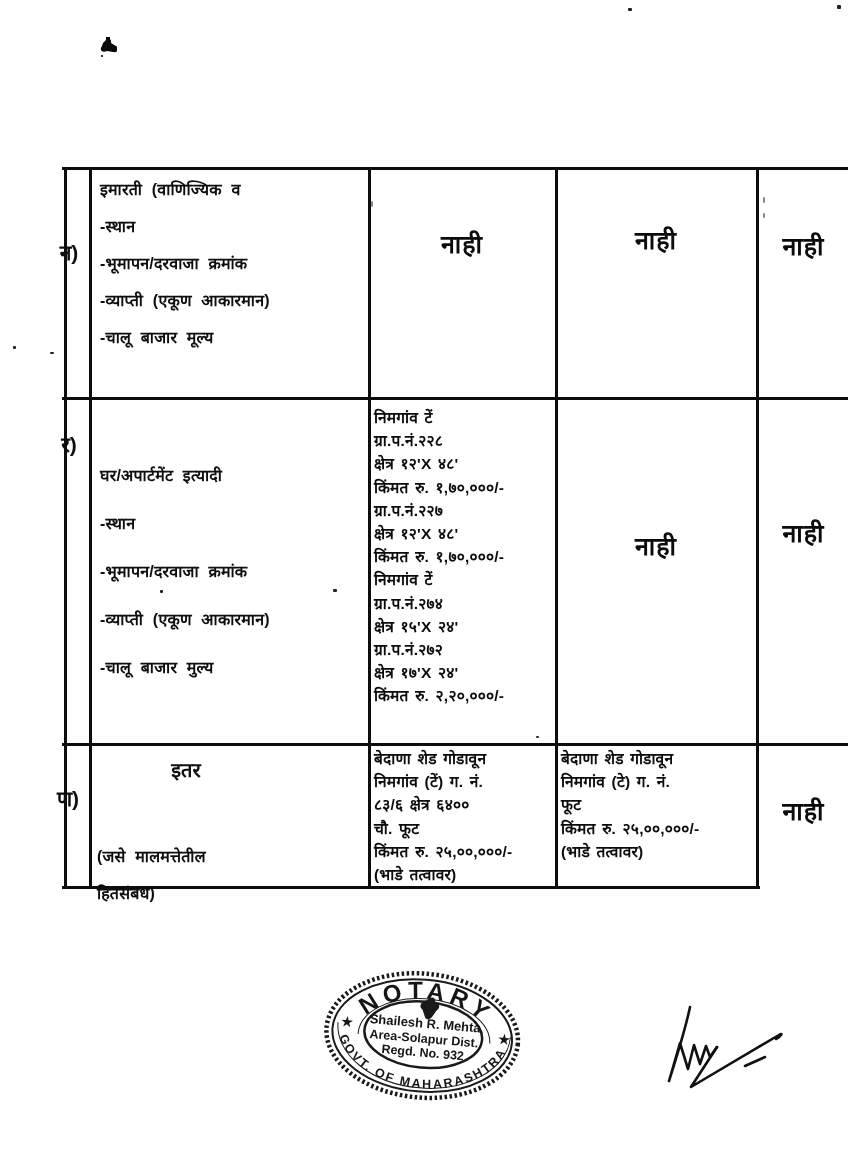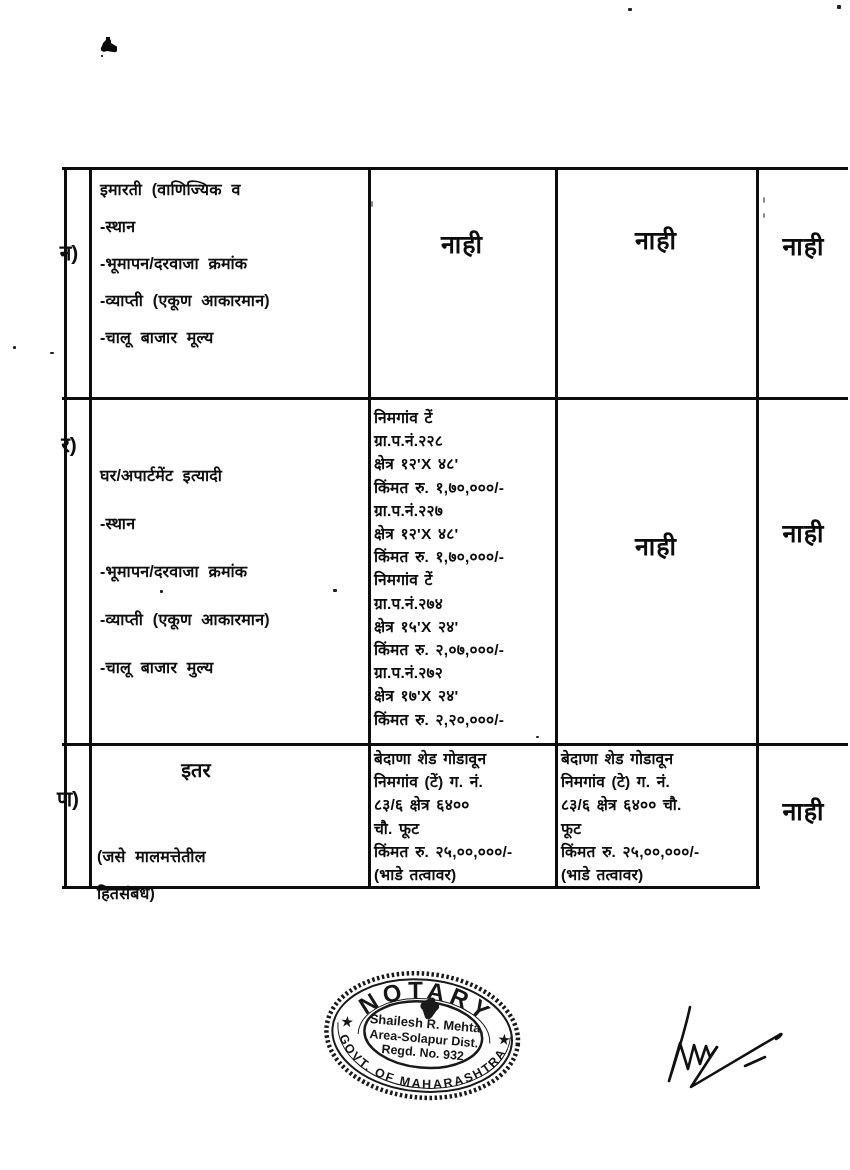--- a/index.html
+++ b/index.html
@@ -88,45 +88,43 @@
       <div>निमगांव टें</div>
       <div>ग्रा.प.नं.२२८</div>
       <div>क्षेत्र १२'X ४८'</div>
       <div>किंमत रु. १,७०,०००/-</div>
       <div>ग्रा.प.नं.२२७</div>
       <div>क्षेत्र १२'X ४८'</div>
       <div>किंमत रु. १,७०,०००/-</div>
       <div>निमगांव टें</div>
       <div>ग्रा.प.नं.२७४</div>
       <div>क्षेत्र १५'X २४'</div>
-      <div>किंमत रु. २,०७,०००/-</div>
       <div>ग्रा.प.नं.२७२</div>
       <div>क्षेत्र १७'X २४'</div>
       <div>किंमत रु. २,२०,०००/-</div>
     </div>
   <div class="naahi" style="left:556px;top:528px;width:200px;">नाही</div>
   <div class="naahi" style="left:757px;top:515px;width:93px;">नाही</div>
 
-  <div class="center-title" style="left:82px;top:756px;width:228px;">इतर</div>
+  <div class="center-title" style="left:72px;top:756px;width:228px;">इतर</div>
   <div class="desc" style="left:97px;top:791px;width:262px;margin-top:47px;">
       <div>(जसे मालमत्तेतील</div>
       <div>हितसंबध)</div>
     </div>
   <div class="small-lines" style="left:374px;top:747px;width:180px;">
       <div>बेदाणा शेड गोडावून</div>
       <div>निमगांव (टें) ग. नं.</div>
       <div>८३/६ क्षेत्र ६४००</div>
       <div>चौ. फूट</div>
       <div>किंमत रु. २५,००,०००/-</div>
       <div>(भाडे तत्वावर)</div>
     </div>
   <div class="small-lines" style="left:561px;top:747px;width:194px;">
       <div>बेदाणा शेड गोडावून</div>
       <div>निमगांव (टे) ग. नं.</div>
-      <div>८३/६ क्षेत्र ६४०० चौ.</div>
       <div>फूट</div>
       <div>किंमत रु. २५,००,०००/-</div>
       <div>(भाडे तत्वावर)</div>
     </div>
   <div class="naahi" style="left:757px;top:793px;width:93px;">नाही</div>
 
   <div class="stamp-wrap">
     <svg width="210" height="160" viewBox="0 0 210 160">
       <g fill="none" stroke="#1a1a1a">
         <ellipse cx="100" cy="78" rx="96" ry="62" stroke-width="4.5" stroke-dasharray="2.5 2.5"></ellipse>

